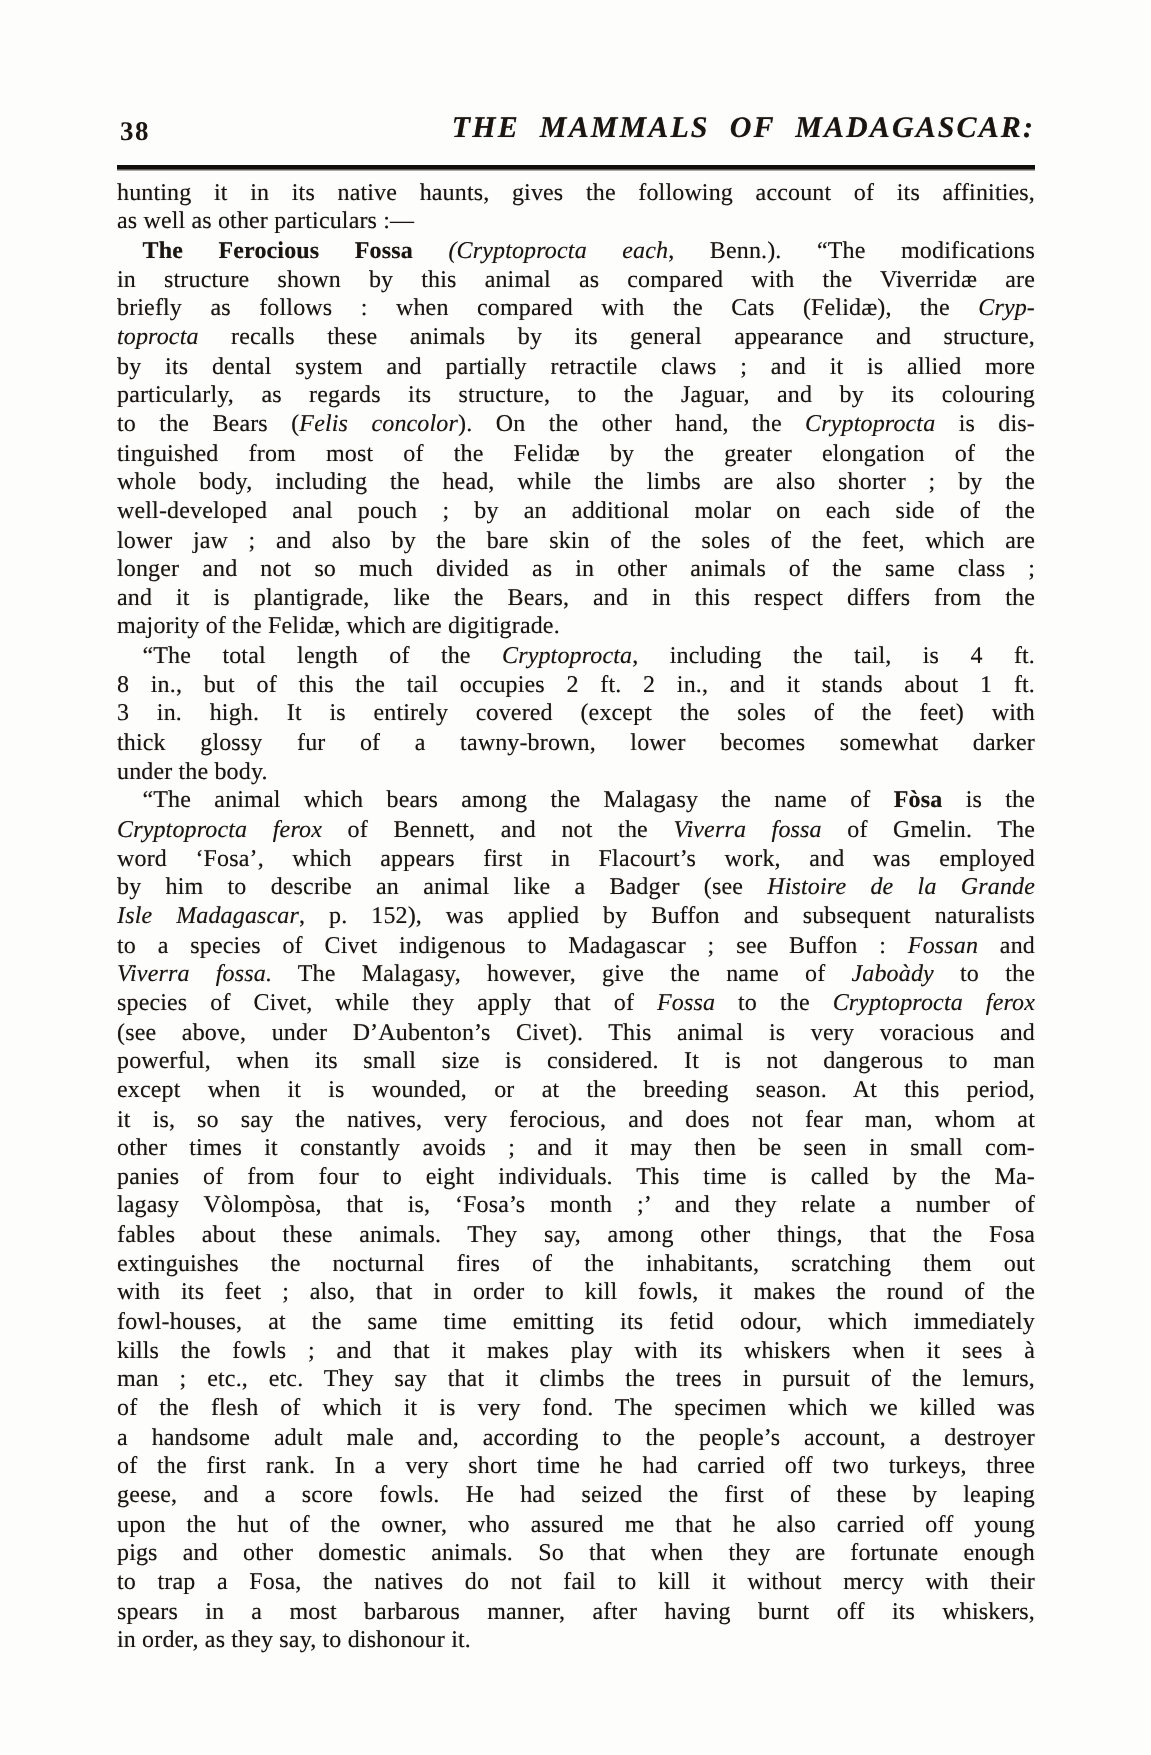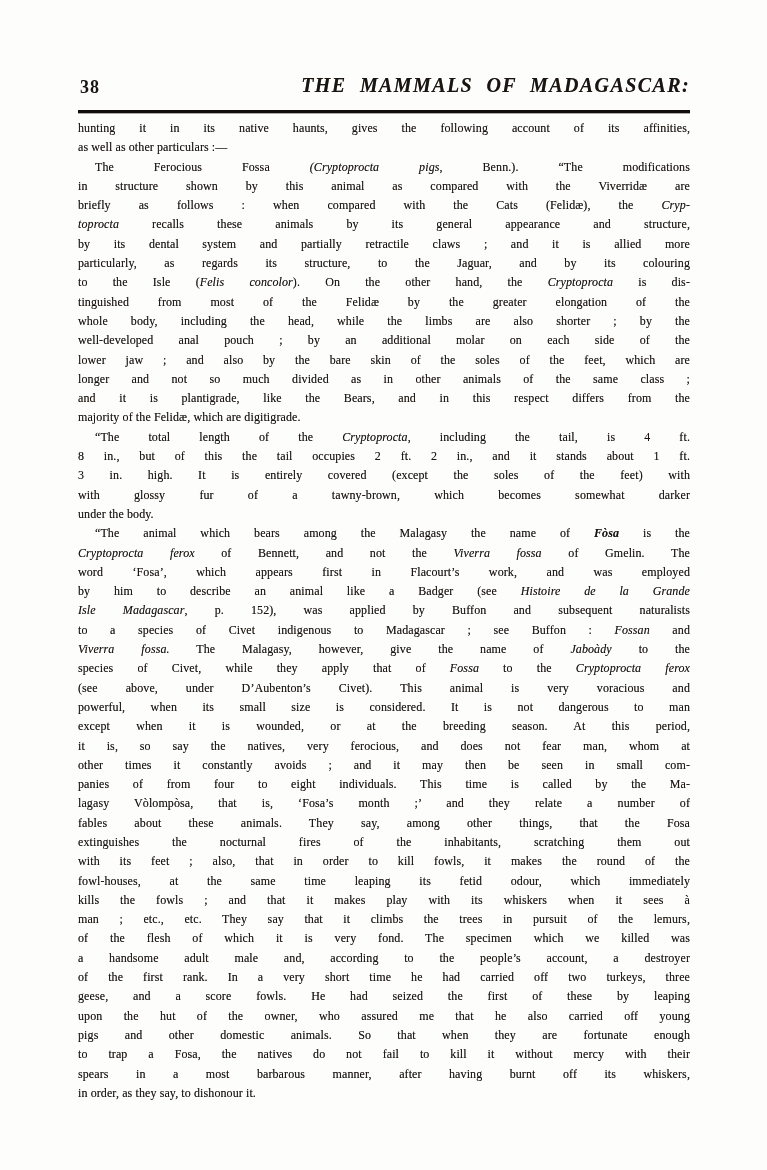--- a/index.html
+++ b/index.html
@@ -57,93 +57,93 @@
     height: 3px;
     background: #100d0a;
     box-shadow: 0 1px 0 rgba(16,13,10,0.35);
   }
 
   .textcol {
     position: absolute;
     top: 119px;
     left: 78px;
     width: 612px;
-    font-size: 12px;
+    font-size: 16px;
     line-height: 19.3px;
     letter-spacing: 0.1px;
     text-shadow: 0 0 0.5px rgba(26,21,17,0.5);
     hyphens: none;
   }
   .line {
     text-align: justify;
     text-align-last: justify;
     text-justify: inter-word;
   }
   .line.last {
     text-align: right;
     text-align-last: left;
   }
   .line.indent { text-indent: 17px; }
   .i  { font-style: italic; }
-  .b  { font-weight: normal; margin-top: 37px; }
-  .bi { font-weight: bold; font-style: italic; }
+  .b  { font-weight: bold; margin-top: 37px; }
+  .bi { font-weight: bold; }
 </style>
 </head>
 <body>
 
 <div class="page">
 
   <div class="running-head">
     <span class="pagenum">38</span>
     <div class="running-title">THE MAMMALS OF MADAGASCAR:</div>
   </div>
 
   <div class="header-rule"></div>
 
   <div class="textcol">
       <div class="line"><span>hunting it in its native haunts, gives the following account of its affinities,</span></div>
       <div class="line last"><span>as well as other particulars :—</span></div>
-      <div class="line indent"><span class="b">The Ferocious Fossa </span><span class="i">(Cryptoprocta pigs</span><span>, Benn.). “The modifications</span></div>
+      <div class="line indent"><span class="b">The Ferocious Fossa </span><span class="i">(Cryptoprocta each</span><span>, Benn.). “The modifications</span></div>
       <div class="line"><span>in structure shown by this animal as compared with the Viverridæ are</span></div>
       <div class="line"><span>briefly as follows : when compared with the Cats (Felidæ), the </span><span class="i">Cryp-</span></div>
       <div class="line"><span class="i">toprocta </span><span>recalls these animals by its general appearance and structure,</span></div>
       <div class="line"><span>by its dental system and partially retractile claws ; and it is allied more</span></div>
       <div class="line"><span>particularly, as regards its structure, to the Jaguar, and by its colouring</span></div>
-      <div class="line"><span>to the Isle (</span><span class="i">Felis concolor</span><span>). On the other hand, the </span><span class="i">Cryptoprocta</span><span> is dis-</span></div>
+      <div class="line"><span>to the Bears (</span><span class="i">Felis concolor</span><span>). On the other hand, the </span><span class="i">Cryptoprocta</span><span> is dis-</span></div>
       <div class="line"><span>tinguished from most of the Felidæ by the greater elongation of the</span></div>
       <div class="line"><span>whole body, including the head, while the limbs are also shorter ; by the</span></div>
       <div class="line"><span>well-developed anal pouch ; by an additional molar on each side of the</span></div>
       <div class="line"><span>lower jaw ; and also by the bare skin of the soles of the feet, which are</span></div>
       <div class="line"><span>longer and not so much divided as in other animals of the same class ;</span></div>
       <div class="line"><span>and it is plantigrade, like the Bears, and in this respect differs from the</span></div>
       <div class="line last"><span>majority of the Felidæ, which are digitigrade.</span></div>
       <div class="line indent"><span>“The total length of the </span><span class="i">Cryptoprocta</span><span>, including the tail, is 4 ft.</span></div>
       <div class="line"><span>8 in., but of this the tail occupies 2 ft. 2 in., and it stands about 1 ft.</span></div>
       <div class="line"><span>3 in. high. It is entirely covered (except the soles of the feet) with</span></div>
-      <div class="line"><span>with glossy fur of a tawny-brown, which becomes somewhat darker</span></div>
+      <div class="line"><span>thick glossy fur of a tawny-brown, lower becomes somewhat darker</span></div>
       <div class="line last"><span>under the body.</span></div>
       <div class="line indent"><span>“The animal which bears among the Malagasy the name of </span><span class="bi">Fòsa</span><span> is the</span></div>
       <div class="line"><span class="i">Cryptoprocta ferox</span><span> of Bennett, and not the </span><span class="i">Viverra fossa</span><span> of Gmelin. The</span></div>
       <div class="line"><span>word ‘Fosa’, which appears first in Flacourt’s work, and was employed</span></div>
       <div class="line"><span>by him to describe an animal like a Badger (see </span><span class="i">Histoire de la Grande</span></div>
       <div class="line"><span class="i">Isle Madagascar</span><span>, p. 152), was applied by Buffon and subsequent naturalists</span></div>
       <div class="line"><span>to a species of Civet indigenous to Madagascar ; see Buffon : </span><span class="i">Fossan</span><span> and</span></div>
       <div class="line"><span class="i">Viverra fossa.</span><span> The Malagasy, however, give the name of </span><span class="i">Jaboàdy</span><span> to the</span></div>
       <div class="line"><span>species of Civet, while they apply that of </span><span class="i">Fossa</span><span> to the </span><span class="i">Cryptoprocta ferox</span></div>
       <div class="line"><span>(see above, under D’Aubenton’s Civet). This animal is very voracious and</span></div>
       <div class="line"><span>powerful, when its small size is considered. It is not dangerous to man</span></div>
       <div class="line"><span>except when it is wounded, or at the breeding season. At this period,</span></div>
       <div class="line"><span>it is, so say the natives, very ferocious, and does not fear man, whom at</span></div>
       <div class="line"><span>other times it constantly avoids ; and it may then be seen in small com-</span></div>
       <div class="line"><span>panies of from four to eight individuals. This time is called by the Ma-</span></div>
       <div class="line"><span>lagasy Vòlompòsa, that is, ‘Fosa’s month ;’ and they relate a number of</span></div>
       <div class="line"><span>fables about these animals. They say, among other things, that the Fosa</span></div>
       <div class="line"><span>extinguishes the nocturnal fires of the inhabitants, scratching them out</span></div>
       <div class="line"><span>with its feet ; also, that in order to kill fowls, it makes the round of the</span></div>
-      <div class="line"><span>fowl-houses, at the same time leaping its fetid odour, which immediately</span></div>
+      <div class="line"><span>fowl-houses, at the same time emitting its fetid odour, which immediately</span></div>
       <div class="line"><span>kills the fowls ; and that it makes play with its whiskers when it sees à</span></div>
       <div class="line"><span>man ; etc., etc. They say that it climbs the trees in pursuit of the lemurs,</span></div>
       <div class="line"><span>of the flesh of which it is very fond. The specimen which we killed was</span></div>
       <div class="line"><span>a handsome adult male and, according to the people’s account, a destroyer</span></div>
       <div class="line"><span>of the first rank. In a very short time he had carried off two turkeys, three</span></div>
       <div class="line"><span>geese, and a score fowls. He had seized the first of these by leaping</span></div>
       <div class="line"><span>upon the hut of the owner, who assured me that he also carried off young</span></div>
       <div class="line"><span>pigs and other domestic animals. So that when they are fortunate enough</span></div>
       <div class="line"><span>to trap a Fosa, the natives do not fail to kill it without mercy with their</span></div>
       <div class="line"><span>spears in a most barbarous manner, after having burnt off its whiskers,</span></div>

